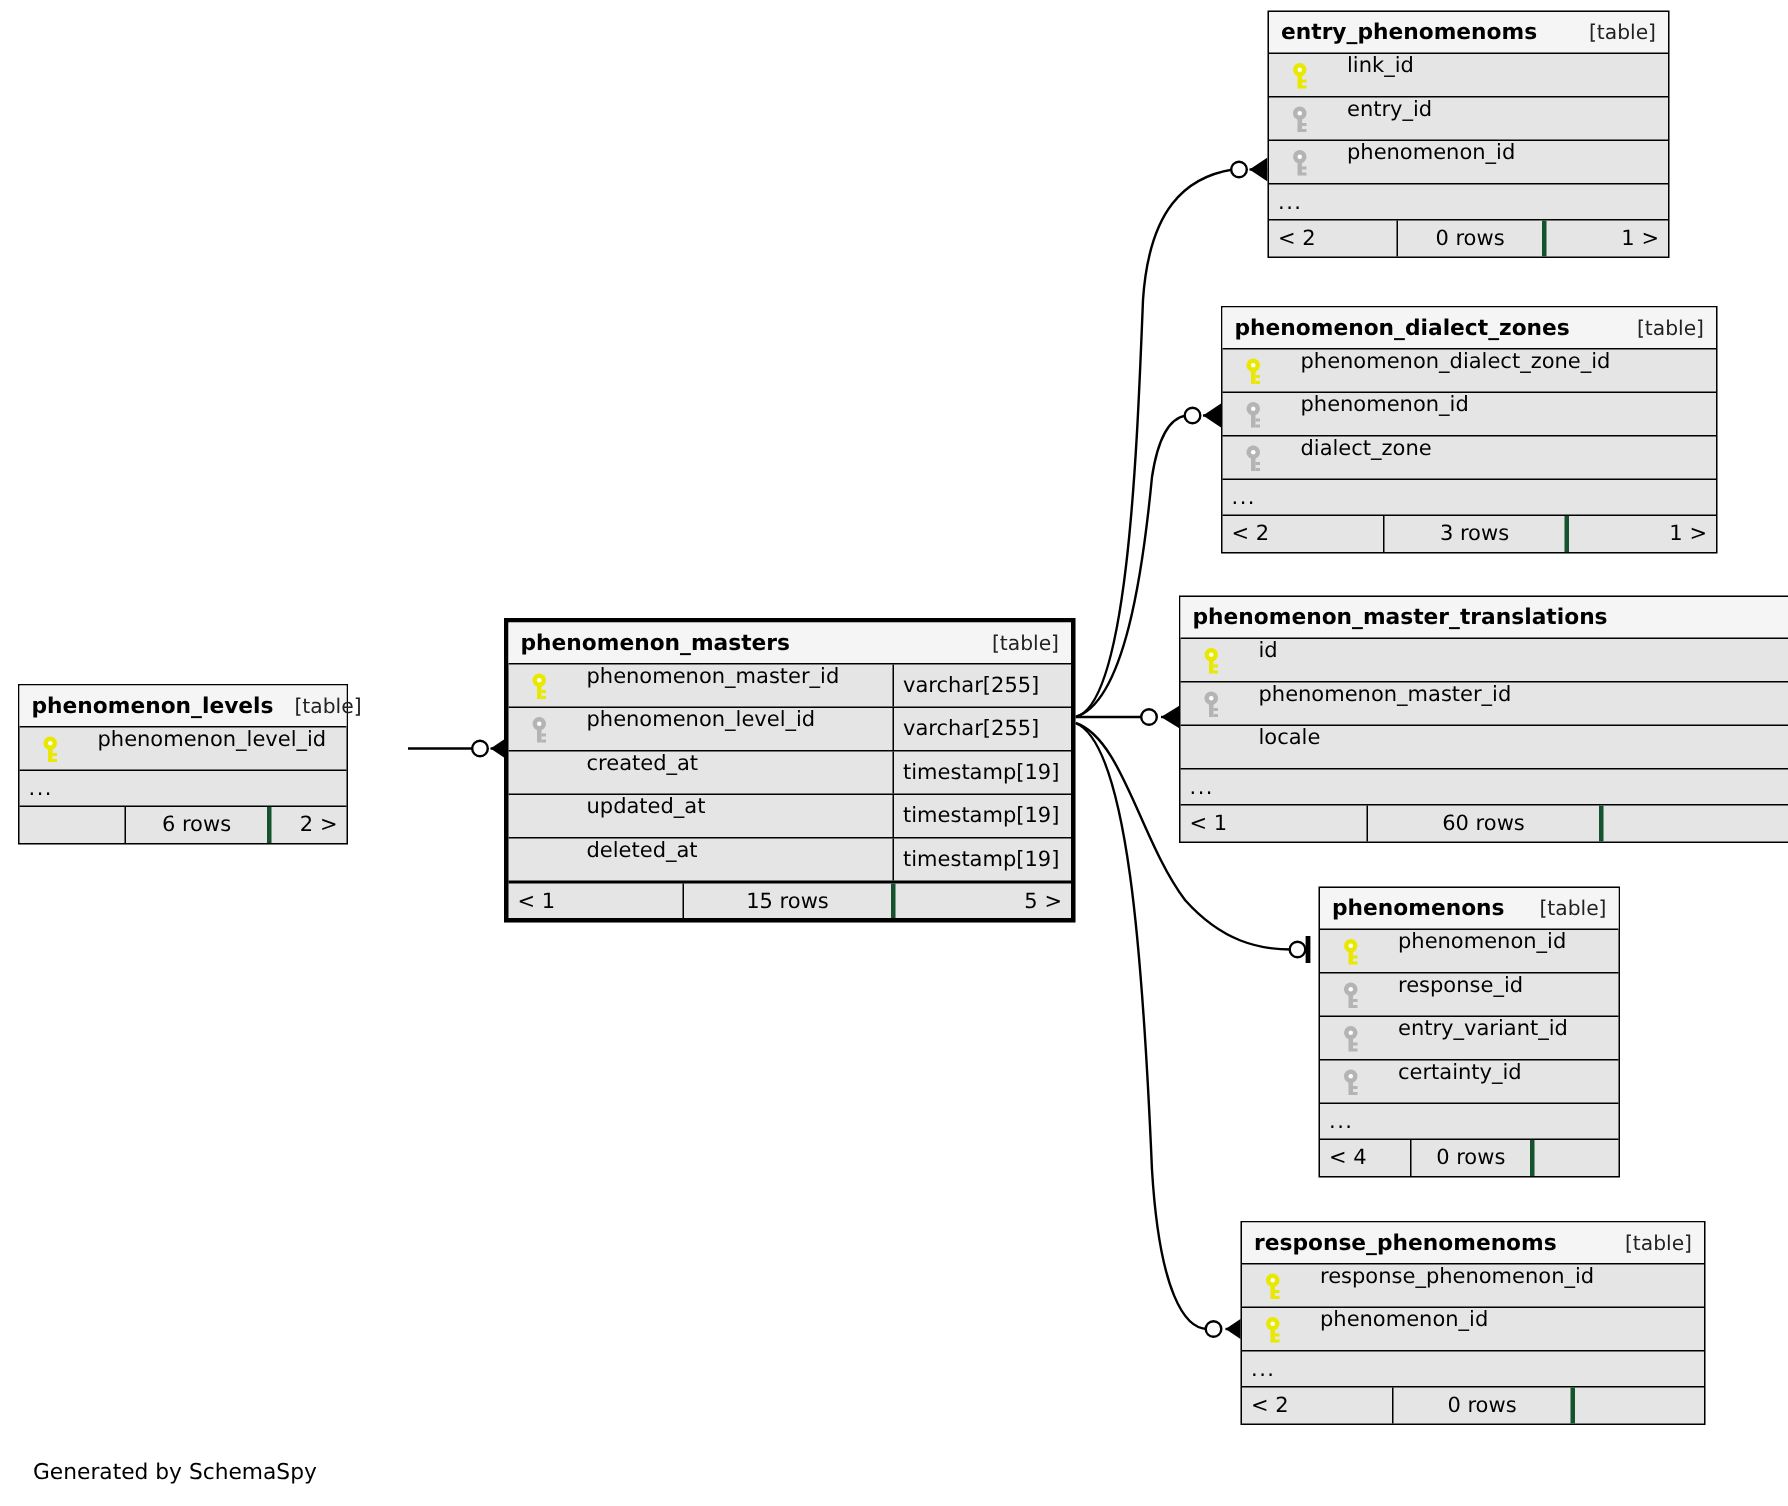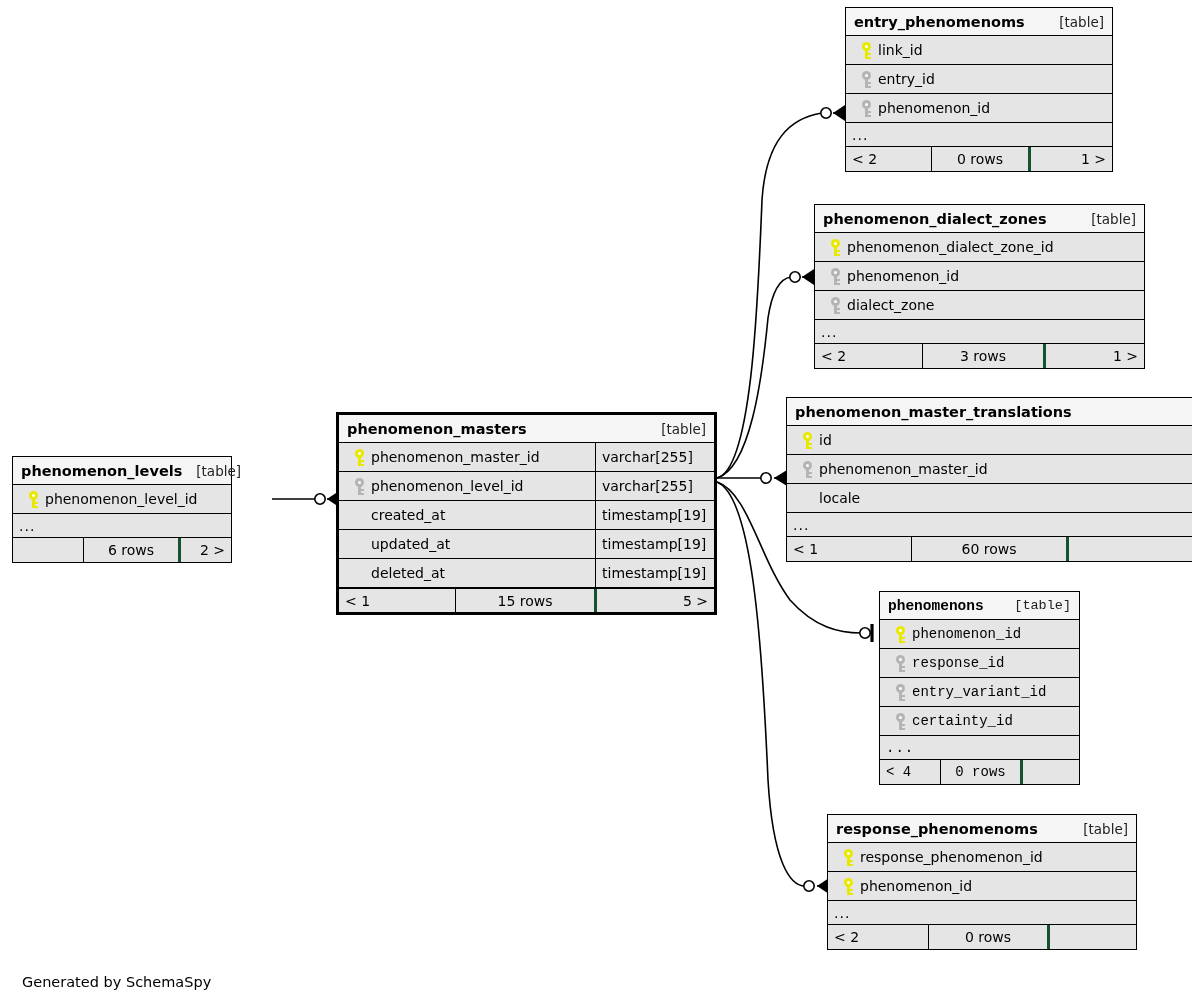--- a/index.html
+++ b/index.html
@@ -32,21 +32,21 @@
   .t-tag{font-size:13.5px;color:#222;padding-left:14px;}
 
   .t-col{
     display:flex;align-items:center;
     border-bottom:1px solid #000;
     box-sizing:border-box;
     height:29px;
     position:relative;
   }
   .t-col:last-child{border-bottom:none;}
-  .col-main{display:flex;align-items:center;flex:1 1 auto;min-width:0;height:100%;padding-left:8px;box-sizing:border-box;}
+  .col-main{display:flex;flex:1 1 auto;min-width:0;height:100%;padding-left:8px;box-sizing:border-box;gap:20px;}
   .col-type{
     border-left:1px solid #000;
     box-sizing:border-box;
     height:100%;
     display:flex;align-items:center;
     padding-left:6px;
     font-size:14px;
     flex:0 0 auto;
   }
   .col-label{font-size:14px;white-space:nowrap;}
@@ -382,21 +382,21 @@
       </div>
     </div>
     <div class="t-ellipsis">...</div>
     <div class="t-footer">
       <div class="f-cell f-left" style="width:70px"></div>
       <div class="f-cell f-mid" style="width:98px">6 rows</div>
       <div class="f-cell f-right" style="flex:1">2 &gt;</div>
     </div>
   </div>
 
-  <div class="table-box" style="left:879px;top:591px;width:201px;font-family:Liberation Mono, monospace;">
+  <div class="table-box" style="left:879px;top:591px;width:201px;">
     <div class="t-header">
       <span class="t-name">phenomenons</span>
       <span class="t-tag">[table]</span>
     </div>
     <div class="t-col">
       <div class="col-main">
         <span class="keyslot">
             <span class="key pk">
               <span class="head"></span>
               <span class="hole"></span>

